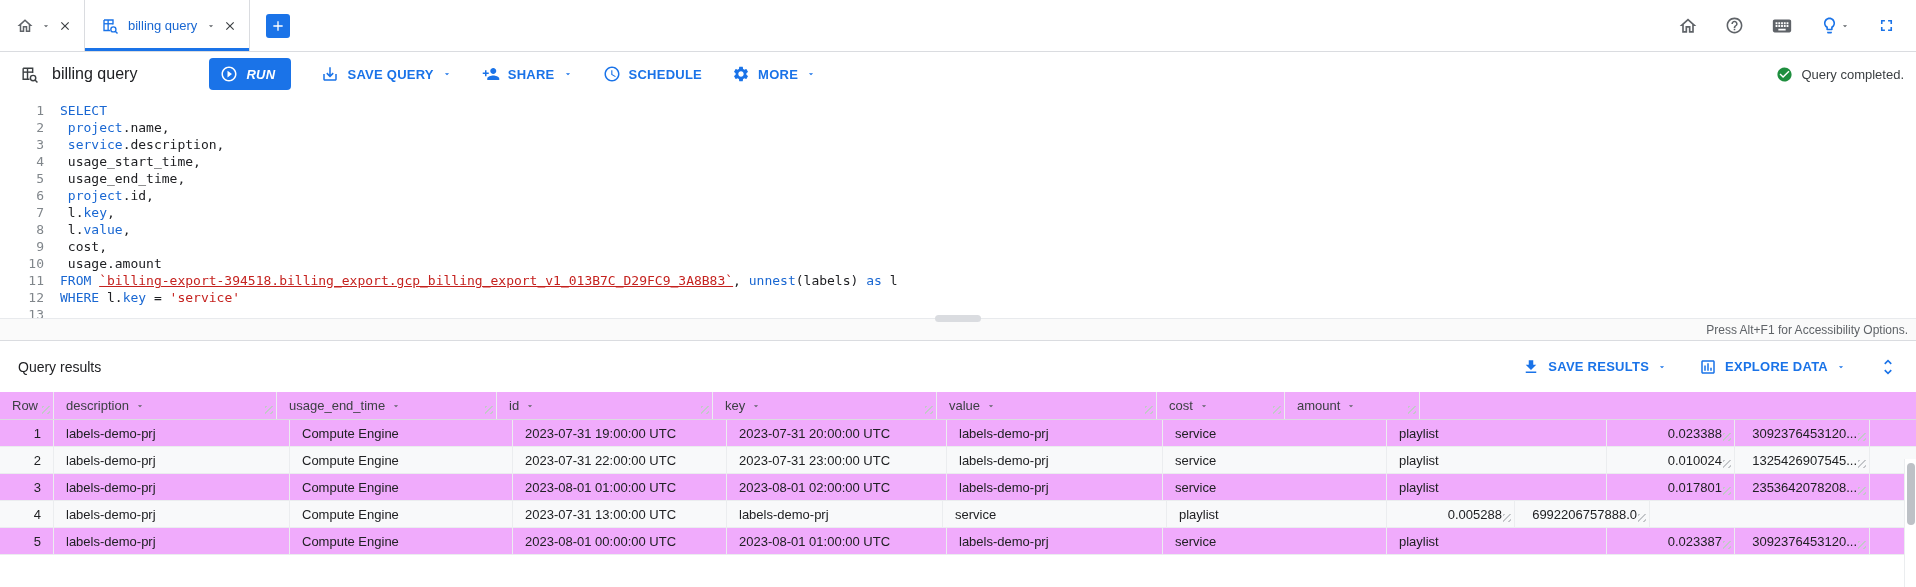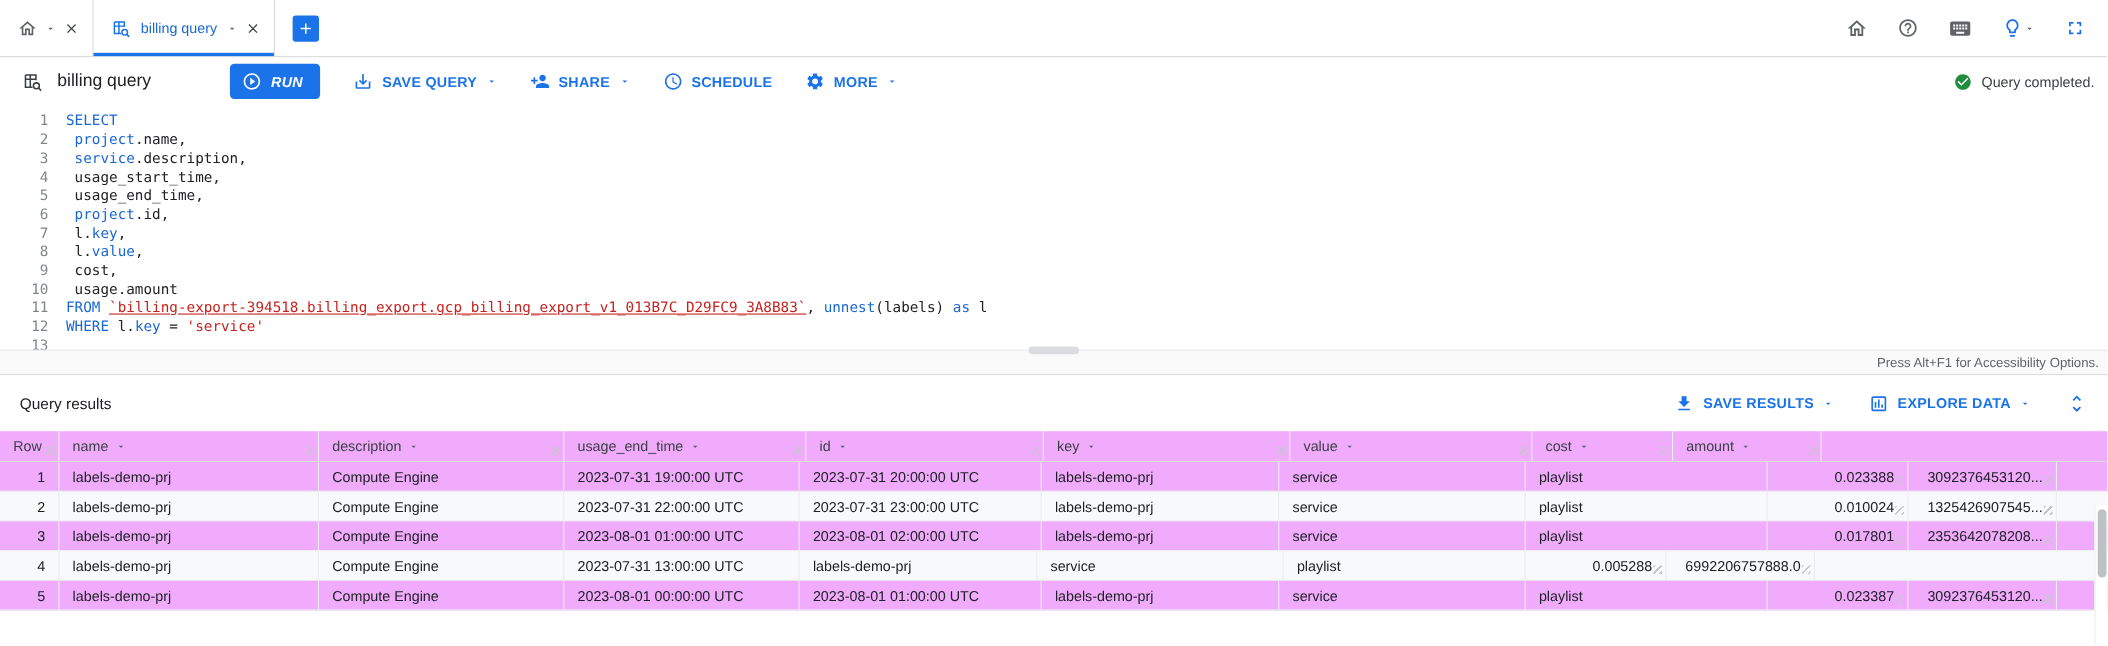--- a/index.html
+++ b/index.html
@@ -313,28 +313,20 @@
       </span>
     </div>
   </div>
 
 
   <div>
     <div class="trow head">
         <div class="tcell head c0 grip">
           <span>Row</span>
         </div>
-        <div class="tcell head c1 grip">
-          <span>name</span>
-          <span class="icon caret-sm">
-            <svg width="10" height="10" viewBox="0 0 24 24" fill="currentColor" style="display:block">
-              <path d="M7,10l5,5l5-5H7z"></path>
-            </svg>
-          </span>
-        </div>
         <div class="tcell head c2 grip">
           <span>description</span>
           <span class="icon caret-sm">
             <svg width="10" height="10" viewBox="0 0 24 24" fill="currentColor" style="display:block">
               <path d="M7,10l5,5l5-5H7z"></path>
             </svg>
           </span>
         </div>
         <div class="tcell head c4 grip">
           <span>usage_end_time</span>

